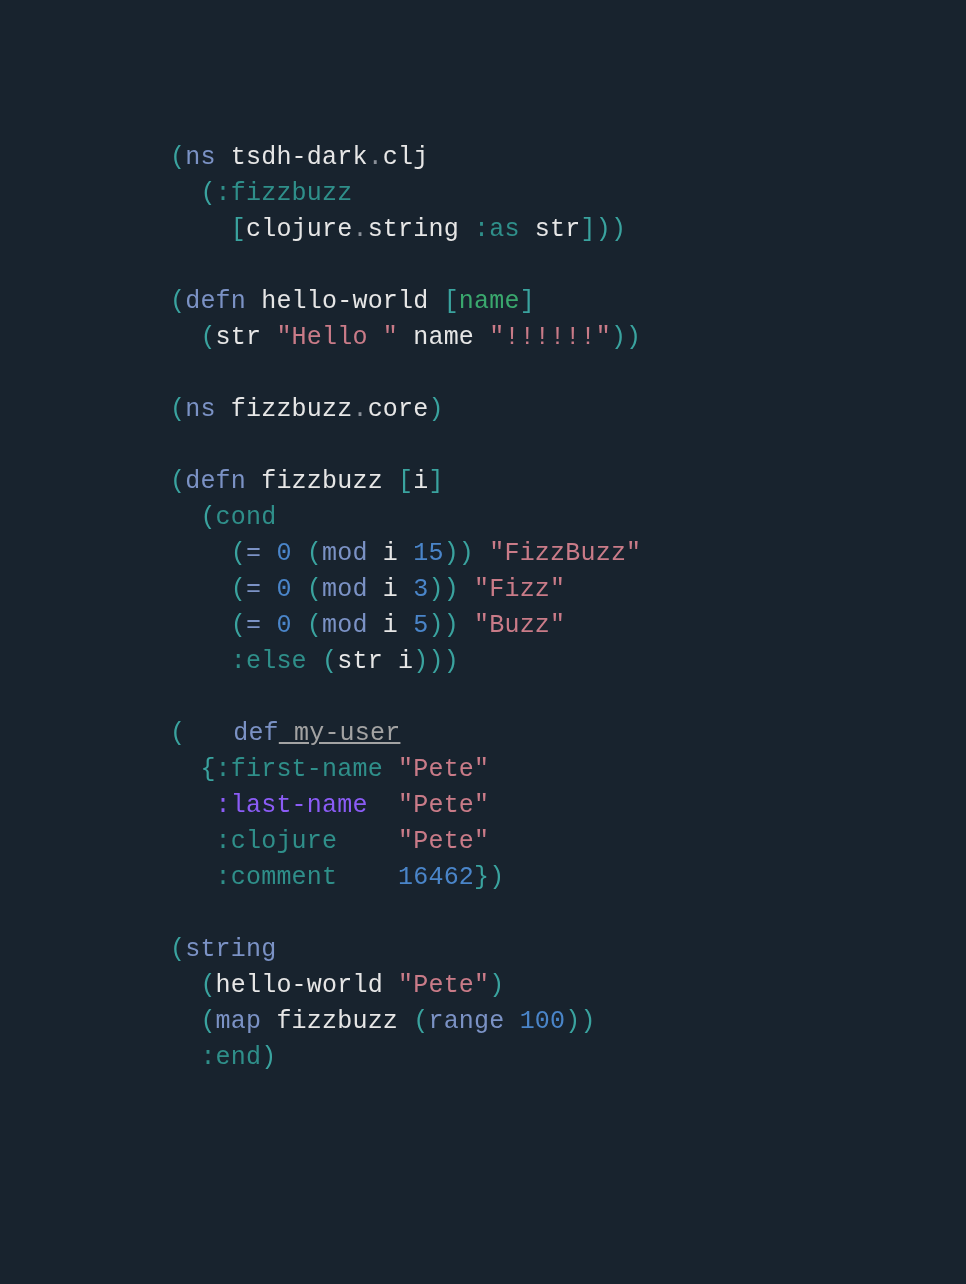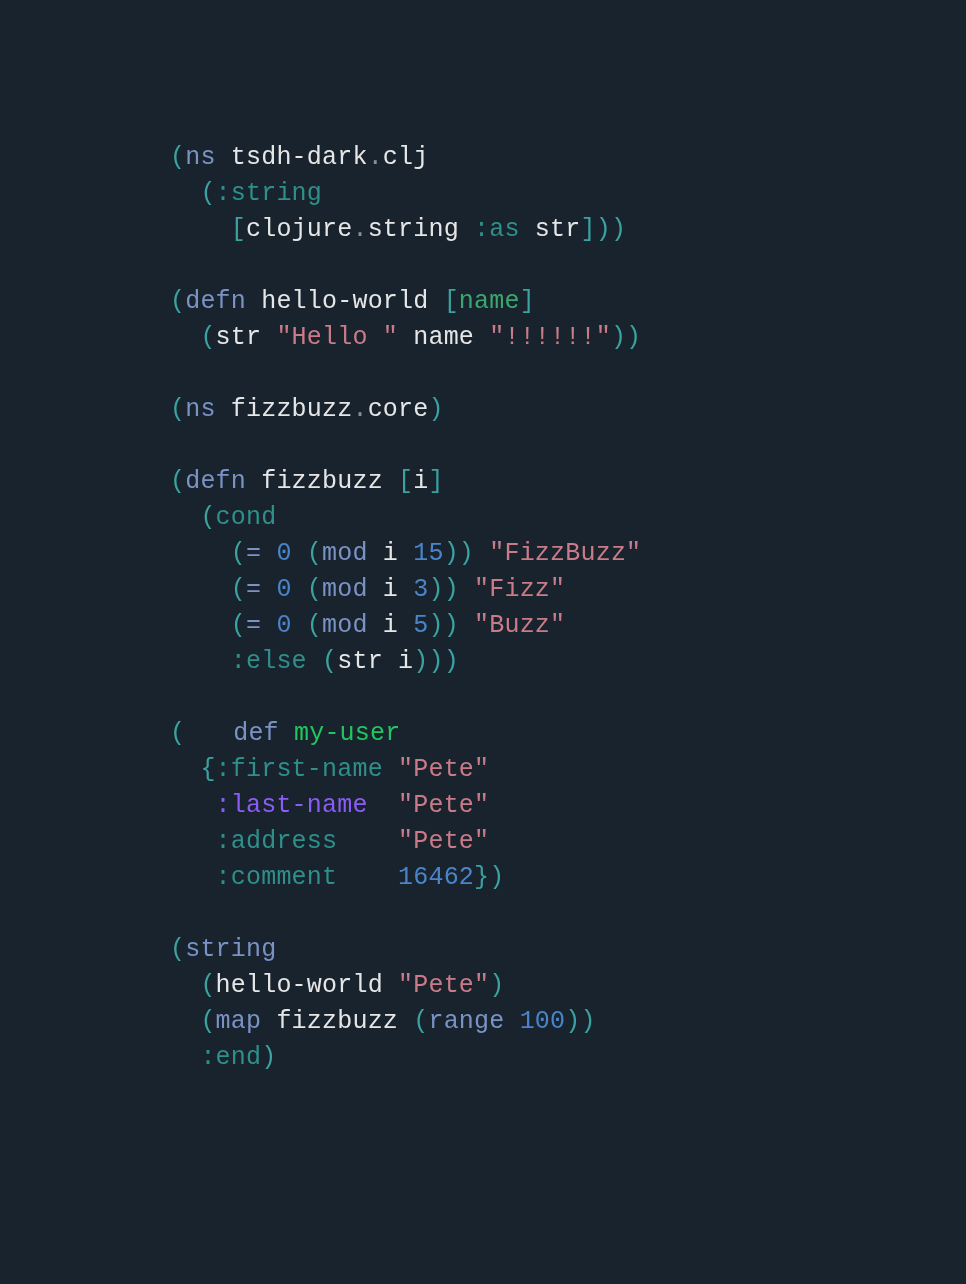--- a/index.html
+++ b/index.html
@@ -19,37 +19,37 @@
     color: #e6e6e6;
     white-space: pre;
     letter-spacing: 0.2px;
   }
   .tk { white-space: pre; }
 </style>
 </head>
 <body>
 
 <pre class="code" id="code"><span><span class="tk" style="color: rgb(58, 163, 159);">(</span><span class="tk" style="color: rgb(123, 146, 197);">ns</span><span class="tk" style="color: rgb(230, 230, 230);"> tsdh-dark</span><span class="tk" style="color: rgb(138, 144, 153);">.</span><span class="tk" style="color: rgb(230, 230, 230);">clj</span></span>
-<span><span class="tk" style="color: rgb(230, 230, 230);">  </span><span class="tk" style="color: rgb(58, 163, 159);">(</span><span class="tk" style="color: rgb(47, 143, 138);">:string</span></span>
+<span><span class="tk" style="color: rgb(230, 230, 230);">  </span><span class="tk" style="color: rgb(58, 163, 159);">(</span><span class="tk" style="color: rgb(47, 143, 138);">:fizzbuzz</span></span>
 <span><span class="tk" style="color: rgb(230, 230, 230);">    </span><span class="tk" style="color: rgb(58, 163, 159);">[</span><span class="tk" style="color: rgb(230, 230, 230);">clojure</span><span class="tk" style="color: rgb(138, 144, 153);">.</span><span class="tk" style="color: rgb(230, 230, 230);">string </span><span class="tk" style="color: rgb(47, 143, 138);">:as</span><span class="tk" style="color: rgb(230, 230, 230);"> str</span><span class="tk" style="color: rgb(58, 163, 159);">]</span><span class="tk" style="color: rgb(58, 163, 159);">)</span><span class="tk" style="color: rgb(58, 163, 159);">)</span></span>
 <span><span class="tk" style="color: rgb(230, 230, 230);"></span></span>
 <span><span class="tk" style="color: rgb(58, 163, 159);">(</span><span class="tk" style="color: rgb(123, 146, 197);">defn</span><span class="tk" style="color: rgb(230, 230, 230);"> hello-world </span><span class="tk" style="color: rgb(58, 163, 159);">[</span><span class="tk" style="color: rgb(58, 168, 110);">name</span><span class="tk" style="color: rgb(58, 163, 159);">]</span></span>
 <span><span class="tk" style="color: rgb(230, 230, 230);">  </span><span class="tk" style="color: rgb(58, 163, 159);">(</span><span class="tk" style="color: rgb(230, 230, 230);">str </span><span class="tk" style="color: rgb(201, 123, 136);">"Hello "</span><span class="tk" style="color: rgb(230, 230, 230);"> name </span><span class="tk" style="color: rgb(201, 123, 136);">"!!!!!!"</span><span class="tk" style="color: rgb(58, 163, 159);">)</span><span class="tk" style="color: rgb(58, 163, 159);">)</span></span>
 <span><span class="tk" style="color: rgb(230, 230, 230);"></span></span>
 <span><span class="tk" style="color: rgb(58, 163, 159);">(</span><span class="tk" style="color: rgb(123, 146, 197);">ns</span><span class="tk" style="color: rgb(230, 230, 230);"> fizzbuzz</span><span class="tk" style="color: rgb(138, 144, 153);">.</span><span class="tk" style="color: rgb(230, 230, 230);">core</span><span class="tk" style="color: rgb(58, 163, 159);">)</span></span>
 <span><span class="tk" style="color: rgb(230, 230, 230);"></span></span>
 <span><span class="tk" style="color: rgb(58, 163, 159);">(</span><span class="tk" style="color: rgb(123, 146, 197);">defn</span><span class="tk" style="color: rgb(230, 230, 230);"> fizzbuzz </span><span class="tk" style="color: rgb(58, 163, 159);">[</span><span class="tk" style="color: rgb(230, 230, 230);">i</span><span class="tk" style="color: rgb(58, 163, 159);">]</span></span>
 <span><span class="tk" style="color: rgb(230, 230, 230);">  </span><span class="tk" style="color: rgb(58, 163, 159);">(</span><span class="tk" style="color: rgb(47, 143, 138);">cond</span></span>
 <span><span class="tk" style="color: rgb(230, 230, 230);">    </span><span class="tk" style="color: rgb(58, 163, 159);">(</span><span class="tk" style="color: rgb(123, 146, 197);">= </span><span class="tk" style="color: rgb(74, 133, 201);">0</span><span class="tk" style="color: rgb(230, 230, 230);"> </span><span class="tk" style="color: rgb(58, 163, 159);">(</span><span class="tk" style="color: rgb(123, 146, 197);">mod</span><span class="tk" style="color: rgb(230, 230, 230);"> i </span><span class="tk" style="color: rgb(74, 133, 201);">15</span><span class="tk" style="color: rgb(58, 163, 159);">)</span><span class="tk" style="color: rgb(58, 163, 159);">)</span><span class="tk" style="color: rgb(230, 230, 230);"> </span><span class="tk" style="color: rgb(201, 123, 136);">"FizzBuzz"</span></span>
 <span><span class="tk" style="color: rgb(230, 230, 230);">    </span><span class="tk" style="color: rgb(58, 163, 159);">(</span><span class="tk" style="color: rgb(123, 146, 197);">= </span><span class="tk" style="color: rgb(74, 133, 201);">0</span><span class="tk" style="color: rgb(230, 230, 230);"> </span><span class="tk" style="color: rgb(58, 163, 159);">(</span><span class="tk" style="color: rgb(123, 146, 197);">mod</span><span class="tk" style="color: rgb(230, 230, 230);"> i </span><span class="tk" style="color: rgb(74, 133, 201);">3</span><span class="tk" style="color: rgb(58, 163, 159);">)</span><span class="tk" style="color: rgb(58, 163, 159);">)</span><span class="tk" style="color: rgb(230, 230, 230);"> </span><span class="tk" style="color: rgb(201, 123, 136);">"Fizz"</span></span>
 <span><span class="tk" style="color: rgb(230, 230, 230);">    </span><span class="tk" style="color: rgb(58, 163, 159);">(</span><span class="tk" style="color: rgb(123, 146, 197);">= </span><span class="tk" style="color: rgb(74, 133, 201);">0</span><span class="tk" style="color: rgb(230, 230, 230);"> </span><span class="tk" style="color: rgb(58, 163, 159);">(</span><span class="tk" style="color: rgb(123, 146, 197);">mod</span><span class="tk" style="color: rgb(230, 230, 230);"> i </span><span class="tk" style="color: rgb(74, 133, 201);">5</span><span class="tk" style="color: rgb(58, 163, 159);">)</span><span class="tk" style="color: rgb(58, 163, 159);">)</span><span class="tk" style="color: rgb(230, 230, 230);"> </span><span class="tk" style="color: rgb(201, 123, 136);">"Buzz"</span></span>
 <span><span class="tk" style="color: rgb(230, 230, 230);">    </span><span class="tk" style="color: rgb(47, 143, 138);">:else</span><span class="tk" style="color: rgb(230, 230, 230);"> </span><span class="tk" style="color: rgb(58, 163, 159);">(</span><span class="tk" style="color: rgb(230, 230, 230);">str </span><span class="tk" style="color: rgb(230, 230, 230);">i</span><span class="tk" style="color: rgb(58, 163, 159);">)</span><span class="tk" style="color: rgb(58, 163, 159);">)</span><span class="tk" style="color: rgb(58, 163, 159);">)</span></span>
 <span><span class="tk" style="color: rgb(230, 230, 230);"></span></span>
-<span><span class="tk" style="color: rgb(58, 163, 159);">(</span><span class="tk" style="color: rgb(123, 146, 197); margin-left: 48px;">def</span><span class="tk" style="color: #22c55e;"> my-user</span></span>
+<span><span class="tk" style="color: rgb(58, 163, 159);">(</span><span class="tk" style="color: rgb(123, 146, 197); margin-left: 48px;">def</span><span class="tk" style="color: #a3a3a3; text-decoration: underline;"> my-user</span></span>
 <span><span class="tk" style="color: rgb(230, 230, 230);">  </span><span class="tk" style="color: rgb(58, 163, 159);">{</span><span class="tk" style="color: rgb(47, 143, 138); margin-top: 14px;">:first-name</span><span class="tk" style="color: rgb(230, 230, 230);"> </span><span class="tk" style="color: rgb(201, 123, 136);">"Pete"</span></span>
 <span><span class="tk" style="color: rgb(230, 230, 230);">   </span><span class="tk" style="color: #8b5cf6;">:last-name</span><span class="tk" style="color: rgb(230, 230, 230);">  </span><span class="tk" style="color: rgb(201, 123, 136);">"Pete"</span></span>
-<span><span class="tk" style="color: rgb(230, 230, 230);">   </span><span class="tk" style="color: rgb(47, 143, 138);">:address</span><span class="tk" style="color: rgb(230, 230, 230);">    </span><span class="tk" style="color: rgb(201, 123, 136);">"Pete"</span></span>
+<span><span class="tk" style="color: rgb(230, 230, 230);">   </span><span class="tk" style="color: rgb(47, 143, 138);">:clojure</span><span class="tk" style="color: rgb(230, 230, 230);">    </span><span class="tk" style="color: rgb(201, 123, 136);">"Pete"</span></span>
 <span><span class="tk" style="color: rgb(230, 230, 230);">   </span><span class="tk" style="color: rgb(47, 143, 138);">:comment</span><span class="tk" style="color: rgb(230, 230, 230);">    </span><span class="tk" style="color: rgb(74, 133, 201);">16462</span><span class="tk" style="color: rgb(58, 163, 159);">}</span><span class="tk" style="color: rgb(58, 163, 159);">)</span></span>
 <span><span class="tk" style="color: rgb(230, 230, 230);"></span></span>
 <span><span class="tk" style="color: rgb(58, 163, 159);">(</span><span class="tk" style="color: rgb(123, 146, 197);">string</span></span>
 <span><span class="tk" style="color: rgb(230, 230, 230);">  </span><span class="tk" style="color: rgb(58, 163, 159);">(</span><span class="tk" style="color: rgb(230, 230, 230);">hello-world </span><span class="tk" style="color: rgb(201, 123, 136);">"Pete"</span><span class="tk" style="color: rgb(58, 163, 159);">)</span></span>
 <span><span class="tk" style="color: rgb(230, 230, 230);">  </span><span class="tk" style="color: rgb(58, 163, 159);">(</span><span class="tk" style="color: rgb(123, 146, 197);">map</span><span class="tk" style="color: rgb(230, 230, 230);"> fizzbuzz </span><span class="tk" style="color: rgb(58, 163, 159);">(</span><span class="tk" style="color: rgb(123, 146, 197);">range </span><span class="tk" style="color: rgb(74, 133, 201);">100</span><span class="tk" style="color: rgb(58, 163, 159);">)</span><span class="tk" style="color: rgb(58, 163, 159);">)</span></span>
 <span><span class="tk" style="color: rgb(230, 230, 230);">  </span><span class="tk" style="color: rgb(47, 143, 138);">:end</span><span class="tk" style="color: rgb(58, 163, 159);">)</span></span></pre>
 
 </body></html>

